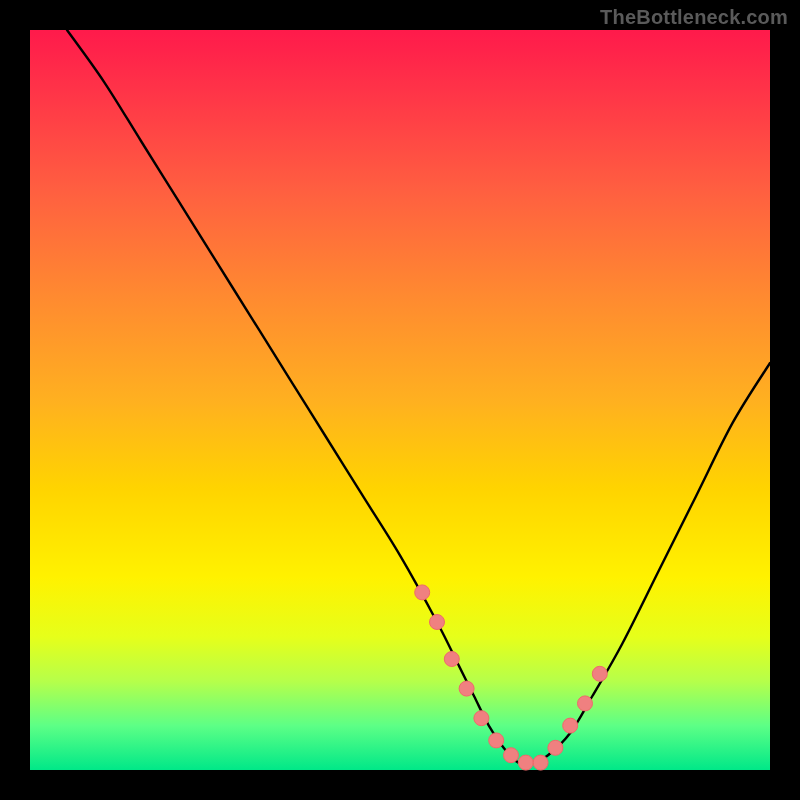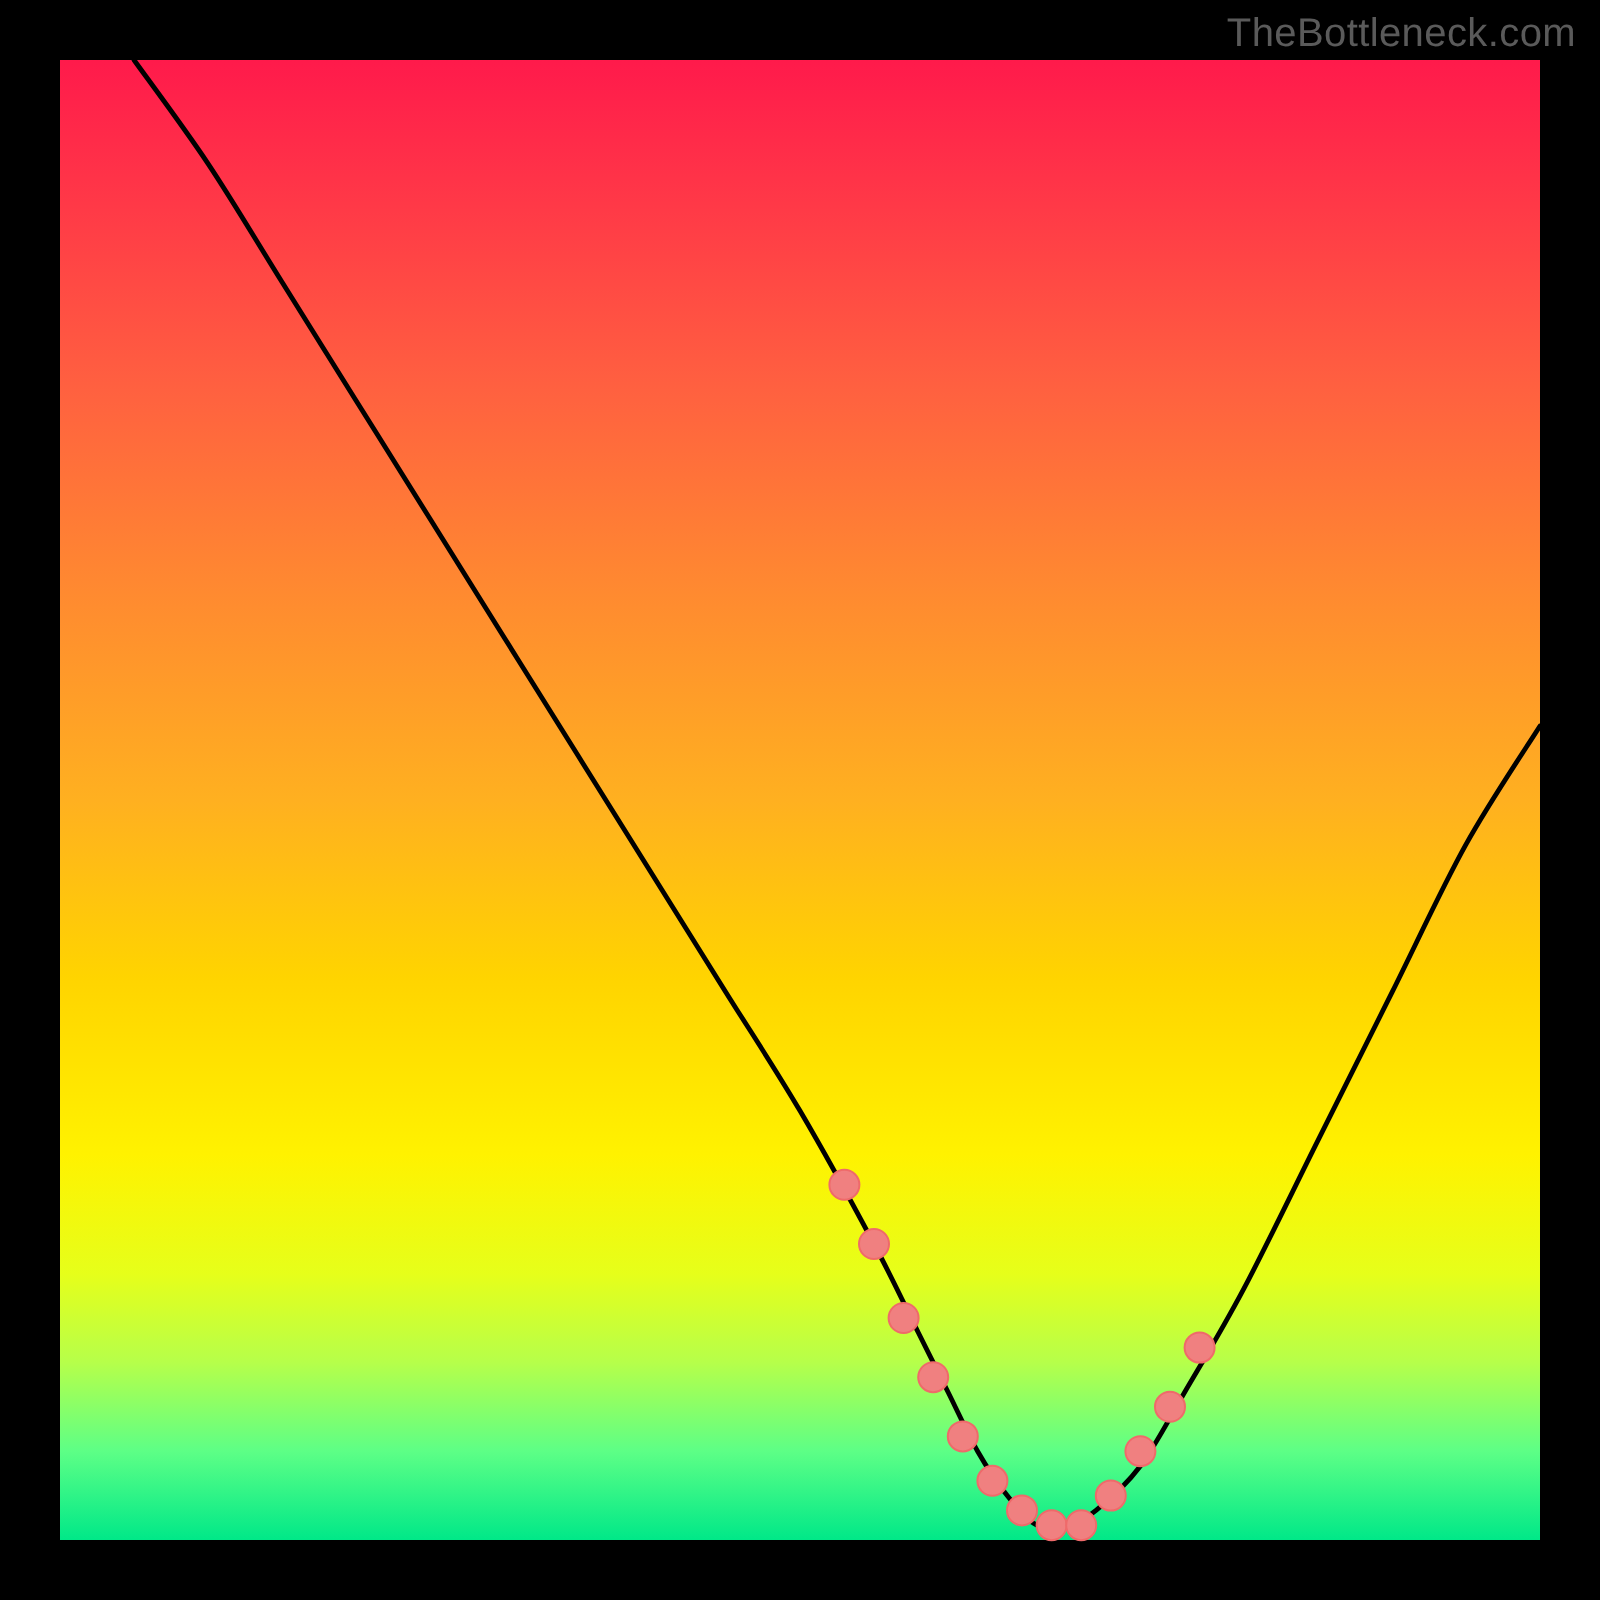--- a/index.html
+++ b/index.html
@@ -36,21 +36,21 @@
       #b6ff4a 88%,
       #5dff86 94%,
       #00e888 100%);
   }
   .watermark {
     position: absolute;
     top: 6px;
     right: 12px;
     font-family: Arial, Helvetica, sans-serif;
     font-size: 20px;
-    font-weight: 400;
+    font-weight: 700;
     color: #5a5a5a;
     letter-spacing: 0.2px;
   }
   svg.curve {
     position: absolute;
     left: 0;
     top: 0;
     width: 740px;
     height: 740px;
     overflow: visible;

